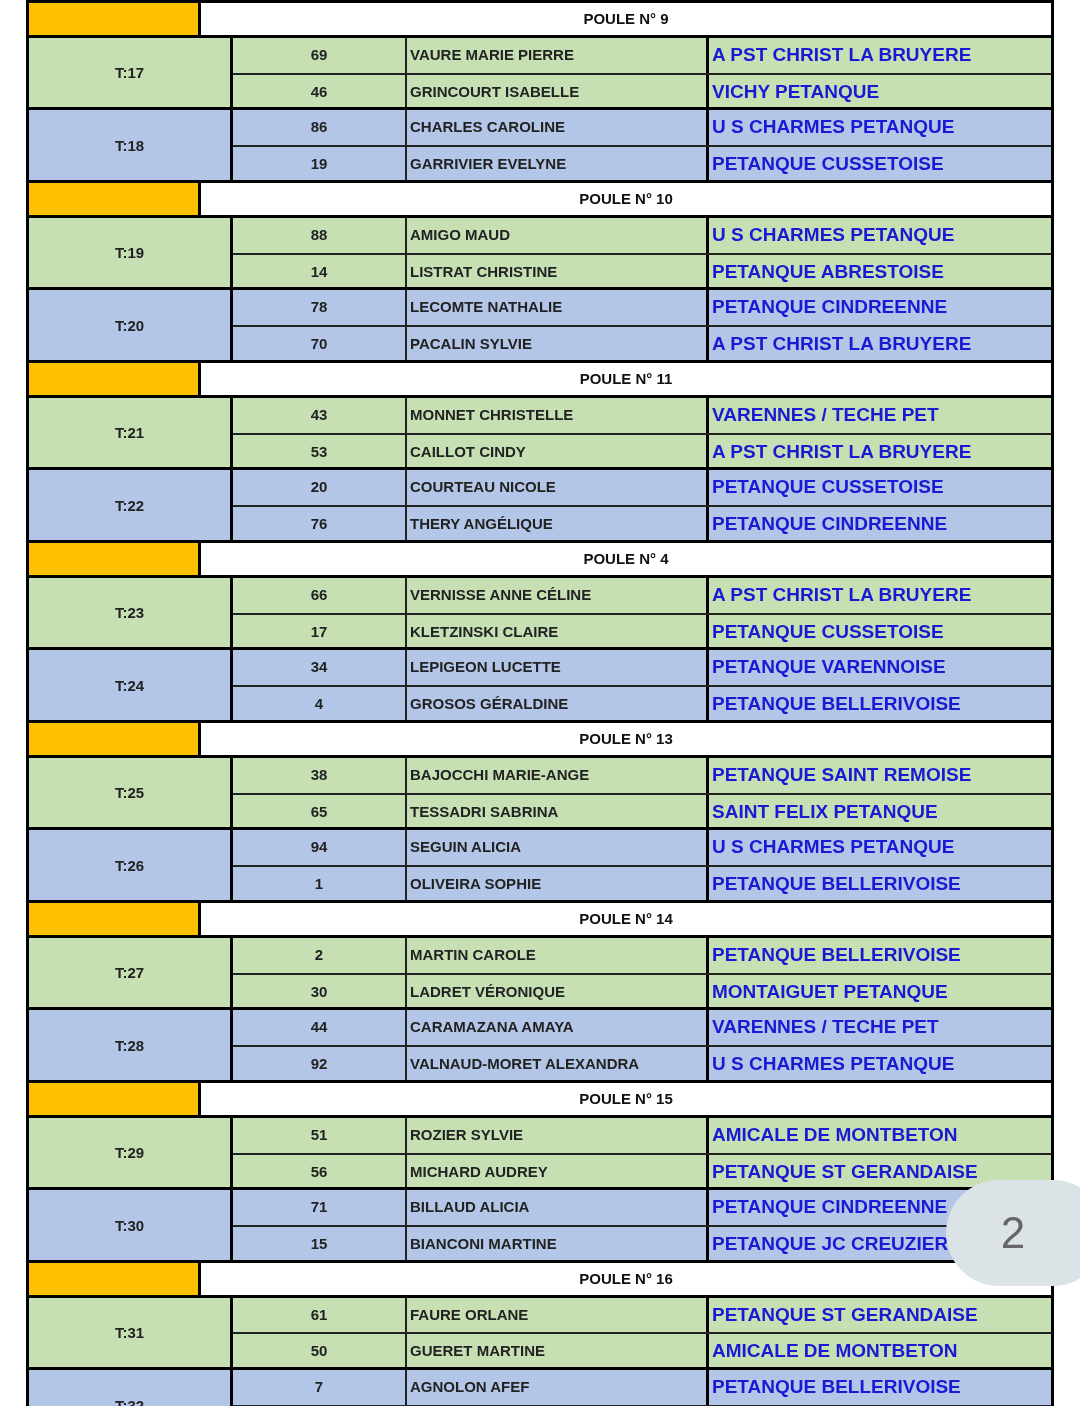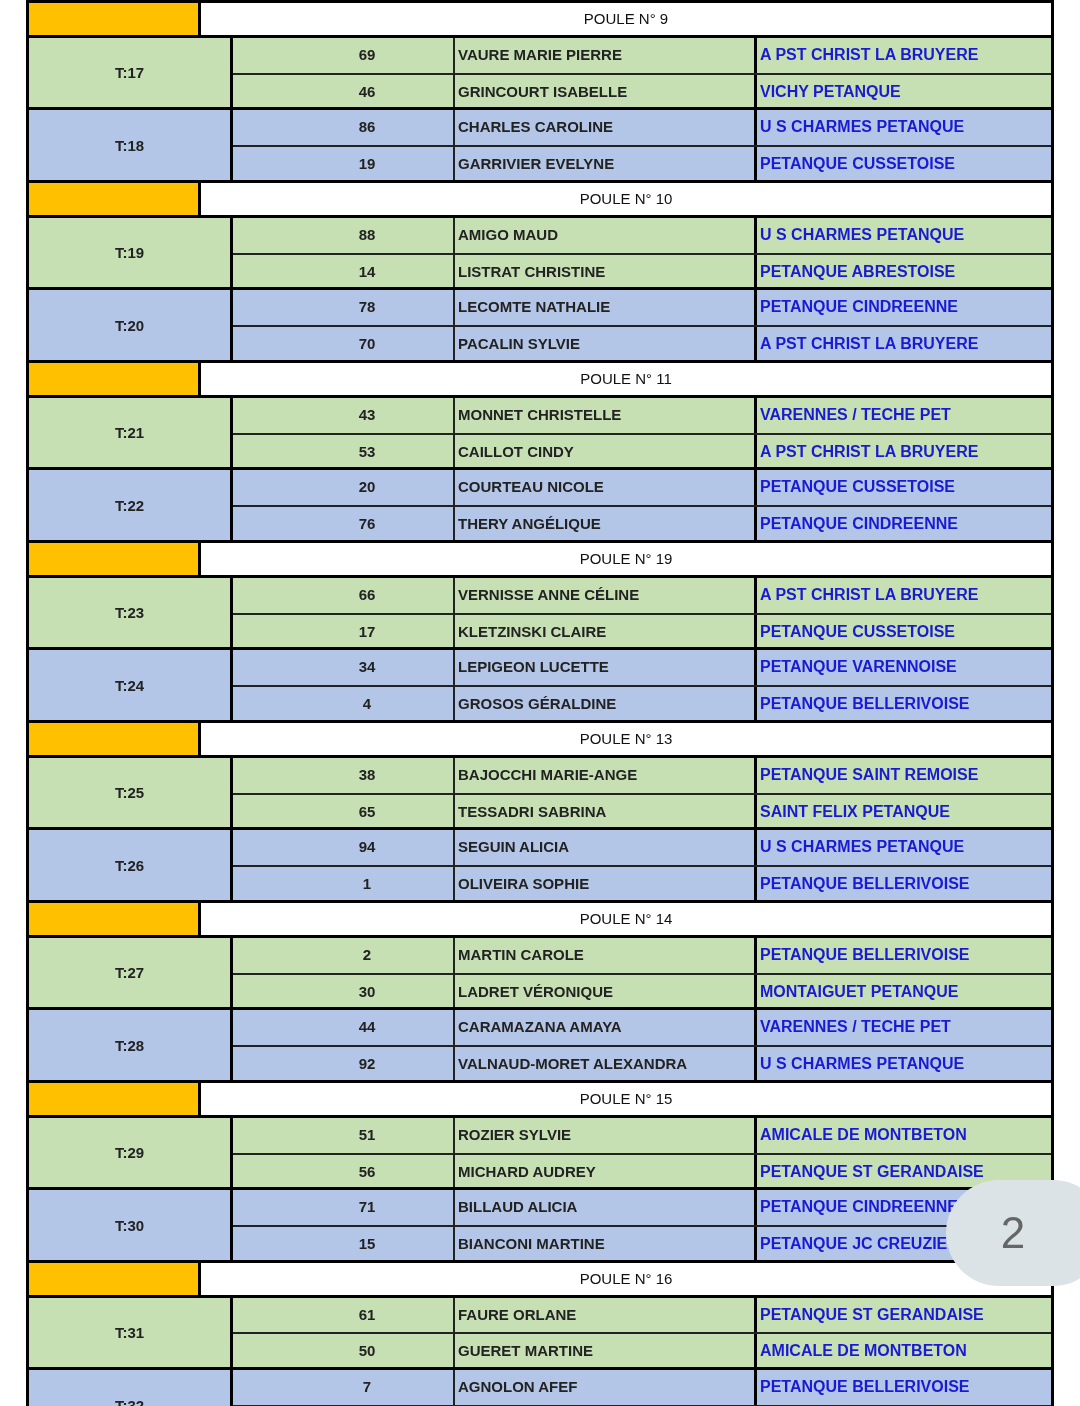--- a/index.html
+++ b/index.html
@@ -1,30 +1,30 @@
 <!DOCTYPE html>
 <html><head>
 <meta charset="utf-8">
 <style>
   html,body{margin:0;padding:0;background:#ffffff;}
   body{width:1080px;height:1406px;position:relative;overflow:hidden;font-family:"Liberation Sans",sans-serif;}
   #sheet{position:absolute;left:26px;top:0;width:1028px;border:3px solid #000;border-top:none;box-sizing:border-box;background:#000;}
   .poule-header{display:flex;height:34.8px;border-top:3px solid #000;box-sizing:border-box;}
   .poule-header .corner{width:172px;background:#ffc000;border-right:3px solid #000;box-sizing:border-box;}
-  .poule-header .title{flex:1;background:#fff;text-align:center;font-weight:normal;font-size:15px;line-height:31px;color:#111;}
+  .poule-header .title{flex:1;background:#fff;text-align:center;font-weight:bold;font-size:15px;line-height:31px;color:#111;}
   .team{display:flex;border-top:3px solid #000;box-sizing:border-box;}
   .team.green{background:#c6e0b4;}
   .team.blue{background:#b4c6e7;}
   .team .tlabel{width:204px;border-right:3px solid #000;box-sizing:border-box;display:flex;align-items:center;justify-content:center;font-weight:bold;font-size:15px;color:#222;}
   .team .players{flex:1;}
-  .prow{display:flex;height:34.8px;box-sizing:border-box;padding-left:48px;}
+  .prow{display:flex;height:34.8px;box-sizing:border-box;}
   .prow + .prow{border-top:2px solid #222;}
   .prow .num{width:174px;border-right:2px solid #222;text-align:center;font-weight:bold;font-size:15px;line-height:33px;color:#222;box-sizing:border-box;}
   .prow .name{width:302px;border-right:3px solid #000;padding-left:3px;font-weight:bold;font-size:15px;line-height:33px;color:#222;box-sizing:border-box;white-space:nowrap;overflow:hidden;}
-  .prow .club{flex:1;padding-left:3px;font-weight:bold;font-size:16px;line-height:33px;color:#1a1ad4;box-sizing:border-box;white-space:nowrap;overflow:hidden;}
+  .prow .club{flex:1;padding-left:3px;font-weight:bold;font-size:19px;line-height:33px;color:#1a1ad4;box-sizing:border-box;white-space:nowrap;overflow:hidden;}
   #page-badge{position:absolute;left:946px;top:1180px;width:160px;height:106px;border-radius:53px;background:#dce3e6;color:#666;font-size:44px;display:flex;align-items:center;justify-content:center;padding-right:26px;box-sizing:border-box;}
 </style>
 </head>
 <body>
 
 <div id="sheet">
     <div class="poule-header">
       <div class="corner"></div>
     <div class="title">POULE N° 9</div>
     </div>
@@ -121,21 +121,21 @@
       </div>
         <div class="prow">
         <div class="num">76</div>
         <div class="name">THERY ANGÉLIQUE</div>
         <div class="club">PETANQUE CINDREENNE</div>
       </div>
       </div>
     </div>
     <div class="poule-header">
       <div class="corner"></div>
-    <div class="title">POULE N° 19</div>
+    <div class="title">POULE N° 4</div>
     </div>
     <div class="team green">
       <div class="tlabel">T:23</div>
       <div class="players">
         <div class="prow">
         <div class="num">66</div>
         <div class="name">VERNISSE ANNE CÉLINE</div>
         <div class="club">A PST CHRIST LA BRUYERE</div>
       </div>
         <div class="prow">

